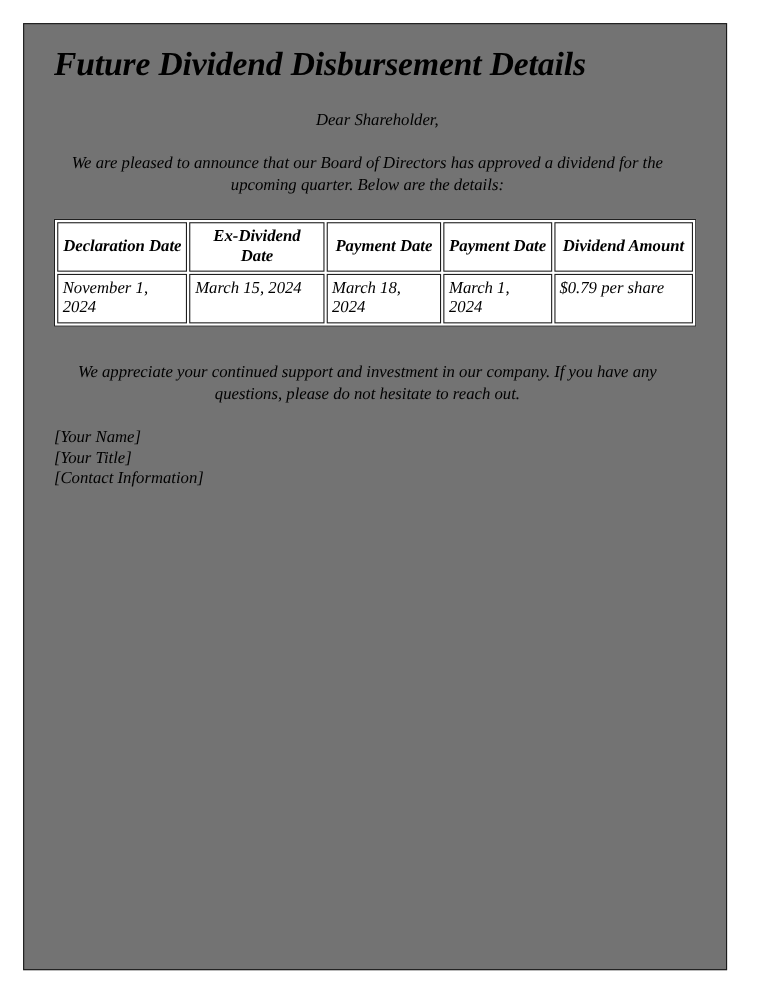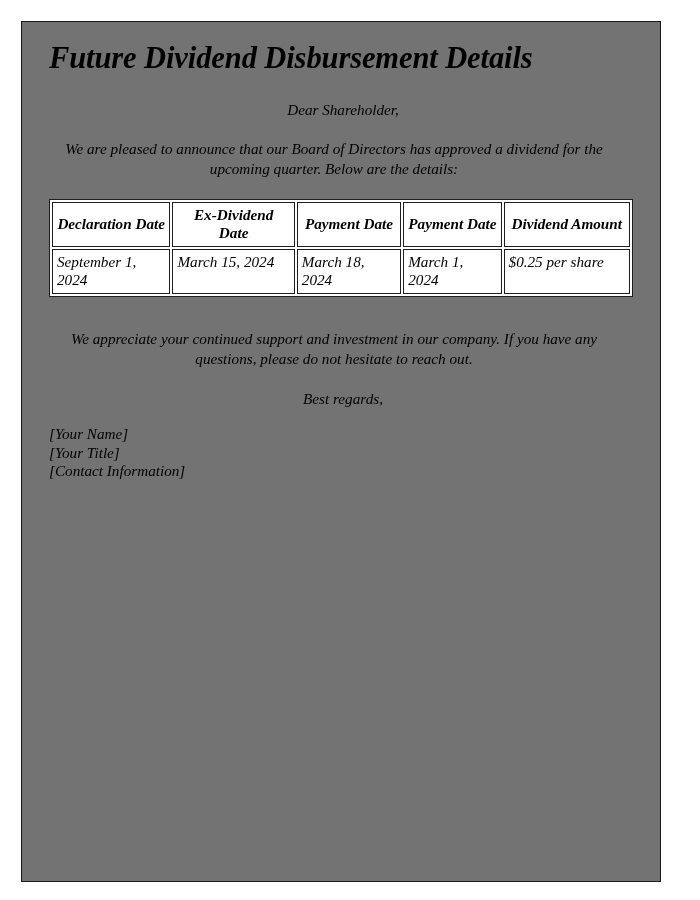--- a/index.html
+++ b/index.html
@@ -140,33 +140,32 @@
           <tr>
             <th class="col-decl">Declaration Date</th>
             <th class="col-exdiv">Ex-Dividend Date</th>
             <th class="col-record">Payment Date</th>
             <th class="col-payment">Payment Date</th>
             <th class="col-amount">Dividend Amount</th>
           </tr>
         </thead>
         <tbody>
           <tr>
-            <td class="col-decl">September 1, 2024</td>
+            <td class="col-decl">November 1, 2024</td>
             <td class="col-exdiv">March 15, 2024</td>
             <td class="col-record">March 18, 2024</td>
             <td class="col-payment">March 1, 2024</td>
-            <td class="col-amount">$0.25 per share</td>
+            <td class="col-amount">$0.79 per share</td>
           </tr>
         </tbody>
       </table>
     </div>
 
     <p class="para closing">We appreciate your continued support and investment in our company. If you have any questions, please do not hesitate to reach out.</p>
 
-    <p class="para regards">Best regards,</p>
 
     <div class="signature">
       <span class="sig-line">[Your Name]</span>
       <span class="sig-line">[Your Title]</span>
       <span class="sig-line">[Contact Information]</span>
     </div>
 
   </div>
 </div>
 

